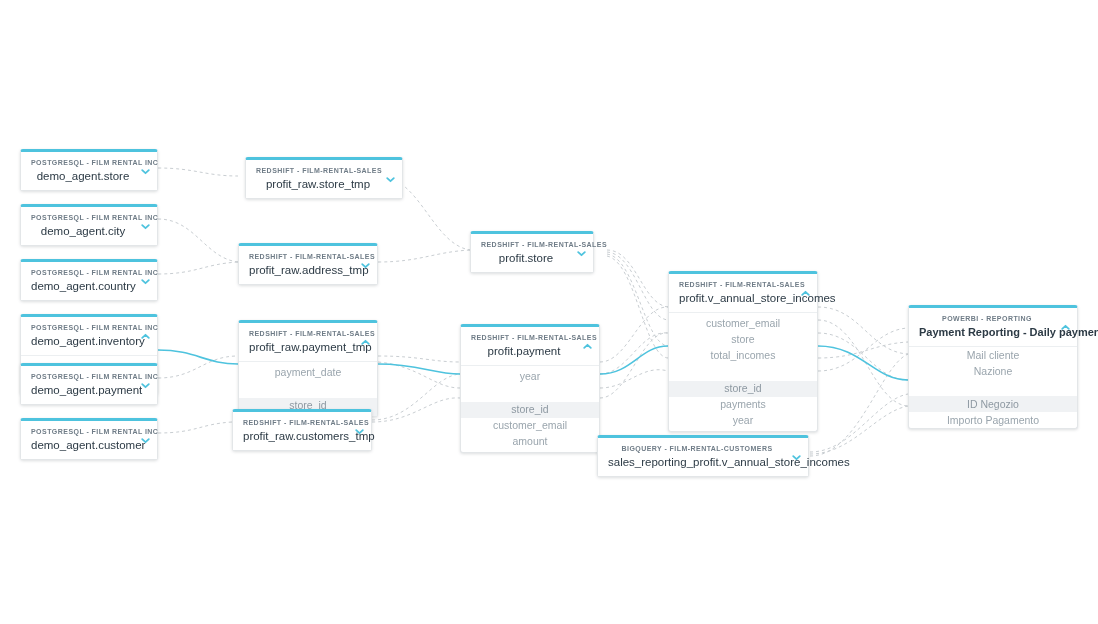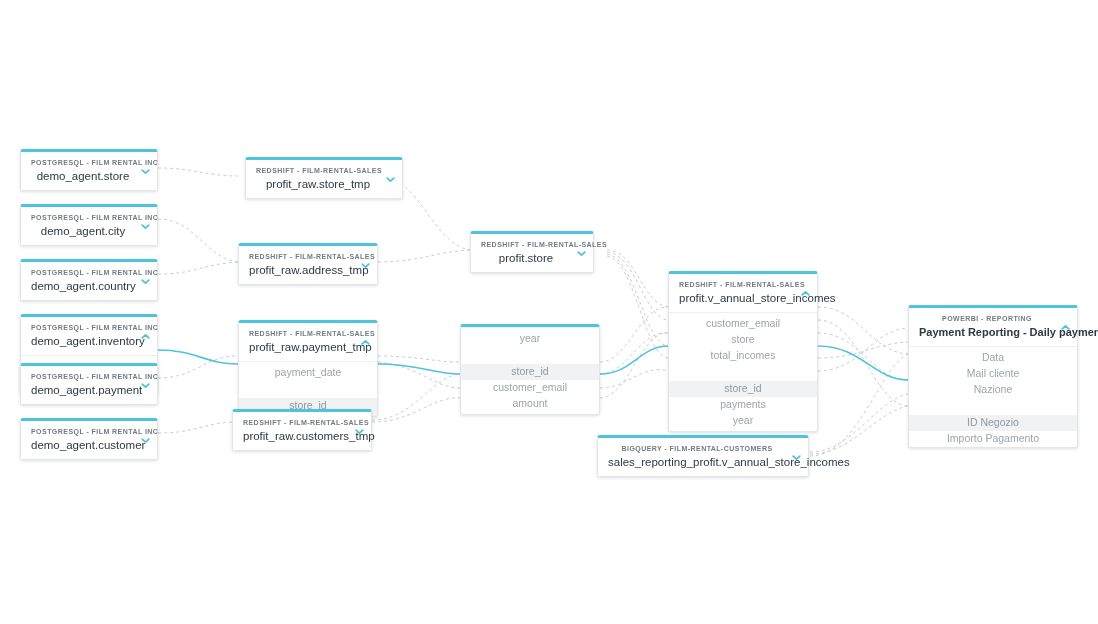--- a/index.html
+++ b/index.html
@@ -308,20 +308,29 @@
       <span class="node-title">profit.store</span>
       <span class="chevron">
         <svg width="11" height="11" viewBox="0 0 11 11">
             <path d="M2.2 4.2 L5.5 7.2 L8.8 4.2" fill="none" stroke="#4ec3de" stroke-width="1.8" stroke-linecap="round" stroke-linejoin="round"></path>
           </svg>
       </span>
     </div>
   </div>
 
   <div class="node" style="left:460px; top:324px; width:140px;">
+    <div class="node-header">
+      <span class="node-source">REDSHIFT - FILM-RENTAL-SALES</span>
+      <span class="node-title">profit.payment</span>
+      <span class="chevron">
+        <svg width="11" height="11" viewBox="0 0 11 11">
+            <path d="M2.2 6.8 L5.5 3.8 L8.8 6.8" fill="none" stroke="#4ec3de" stroke-width="1.8" stroke-linecap="round" stroke-linejoin="round"></path>
+          </svg>
+      </span>
+    </div>
     <div class="node-fields">
       <div class="field first">year</div>
       <div class="field highlight">store_id</div>
       <div class="field">customer_email</div>
       <div class="field last">amount</div>
     </div>
   </div>
 
   <div class="node" style="left:668px; top:271px; width:150px;">
     <div class="node-header">
@@ -359,21 +368,20 @@
     <div class="node-header">
       <span class="node-source">POWERBI - REPORTING</span>
       <span class="node-title bold">Payment Reporting - Daily payments</span>
       <span class="chevron">
         <svg width="11" height="11" viewBox="0 0 11 11">
             <path d="M2.2 6.8 L5.5 3.8 L8.8 6.8" fill="none" stroke="#4ec3de" stroke-width="1.8" stroke-linecap="round" stroke-linejoin="round"></path>
           </svg>
       </span>
     </div>
     <div class="node-fields">
-      <div class="field first">Data</div>
       <div class="field">Mail cliente</div>
       <div class="field">Nazione</div>
       <div class="field highlight">ID Negozio</div>
       <div class="field">Importo Pagamento</div>
     </div>
   </div>
 
 </div>
 
 </body></html>

